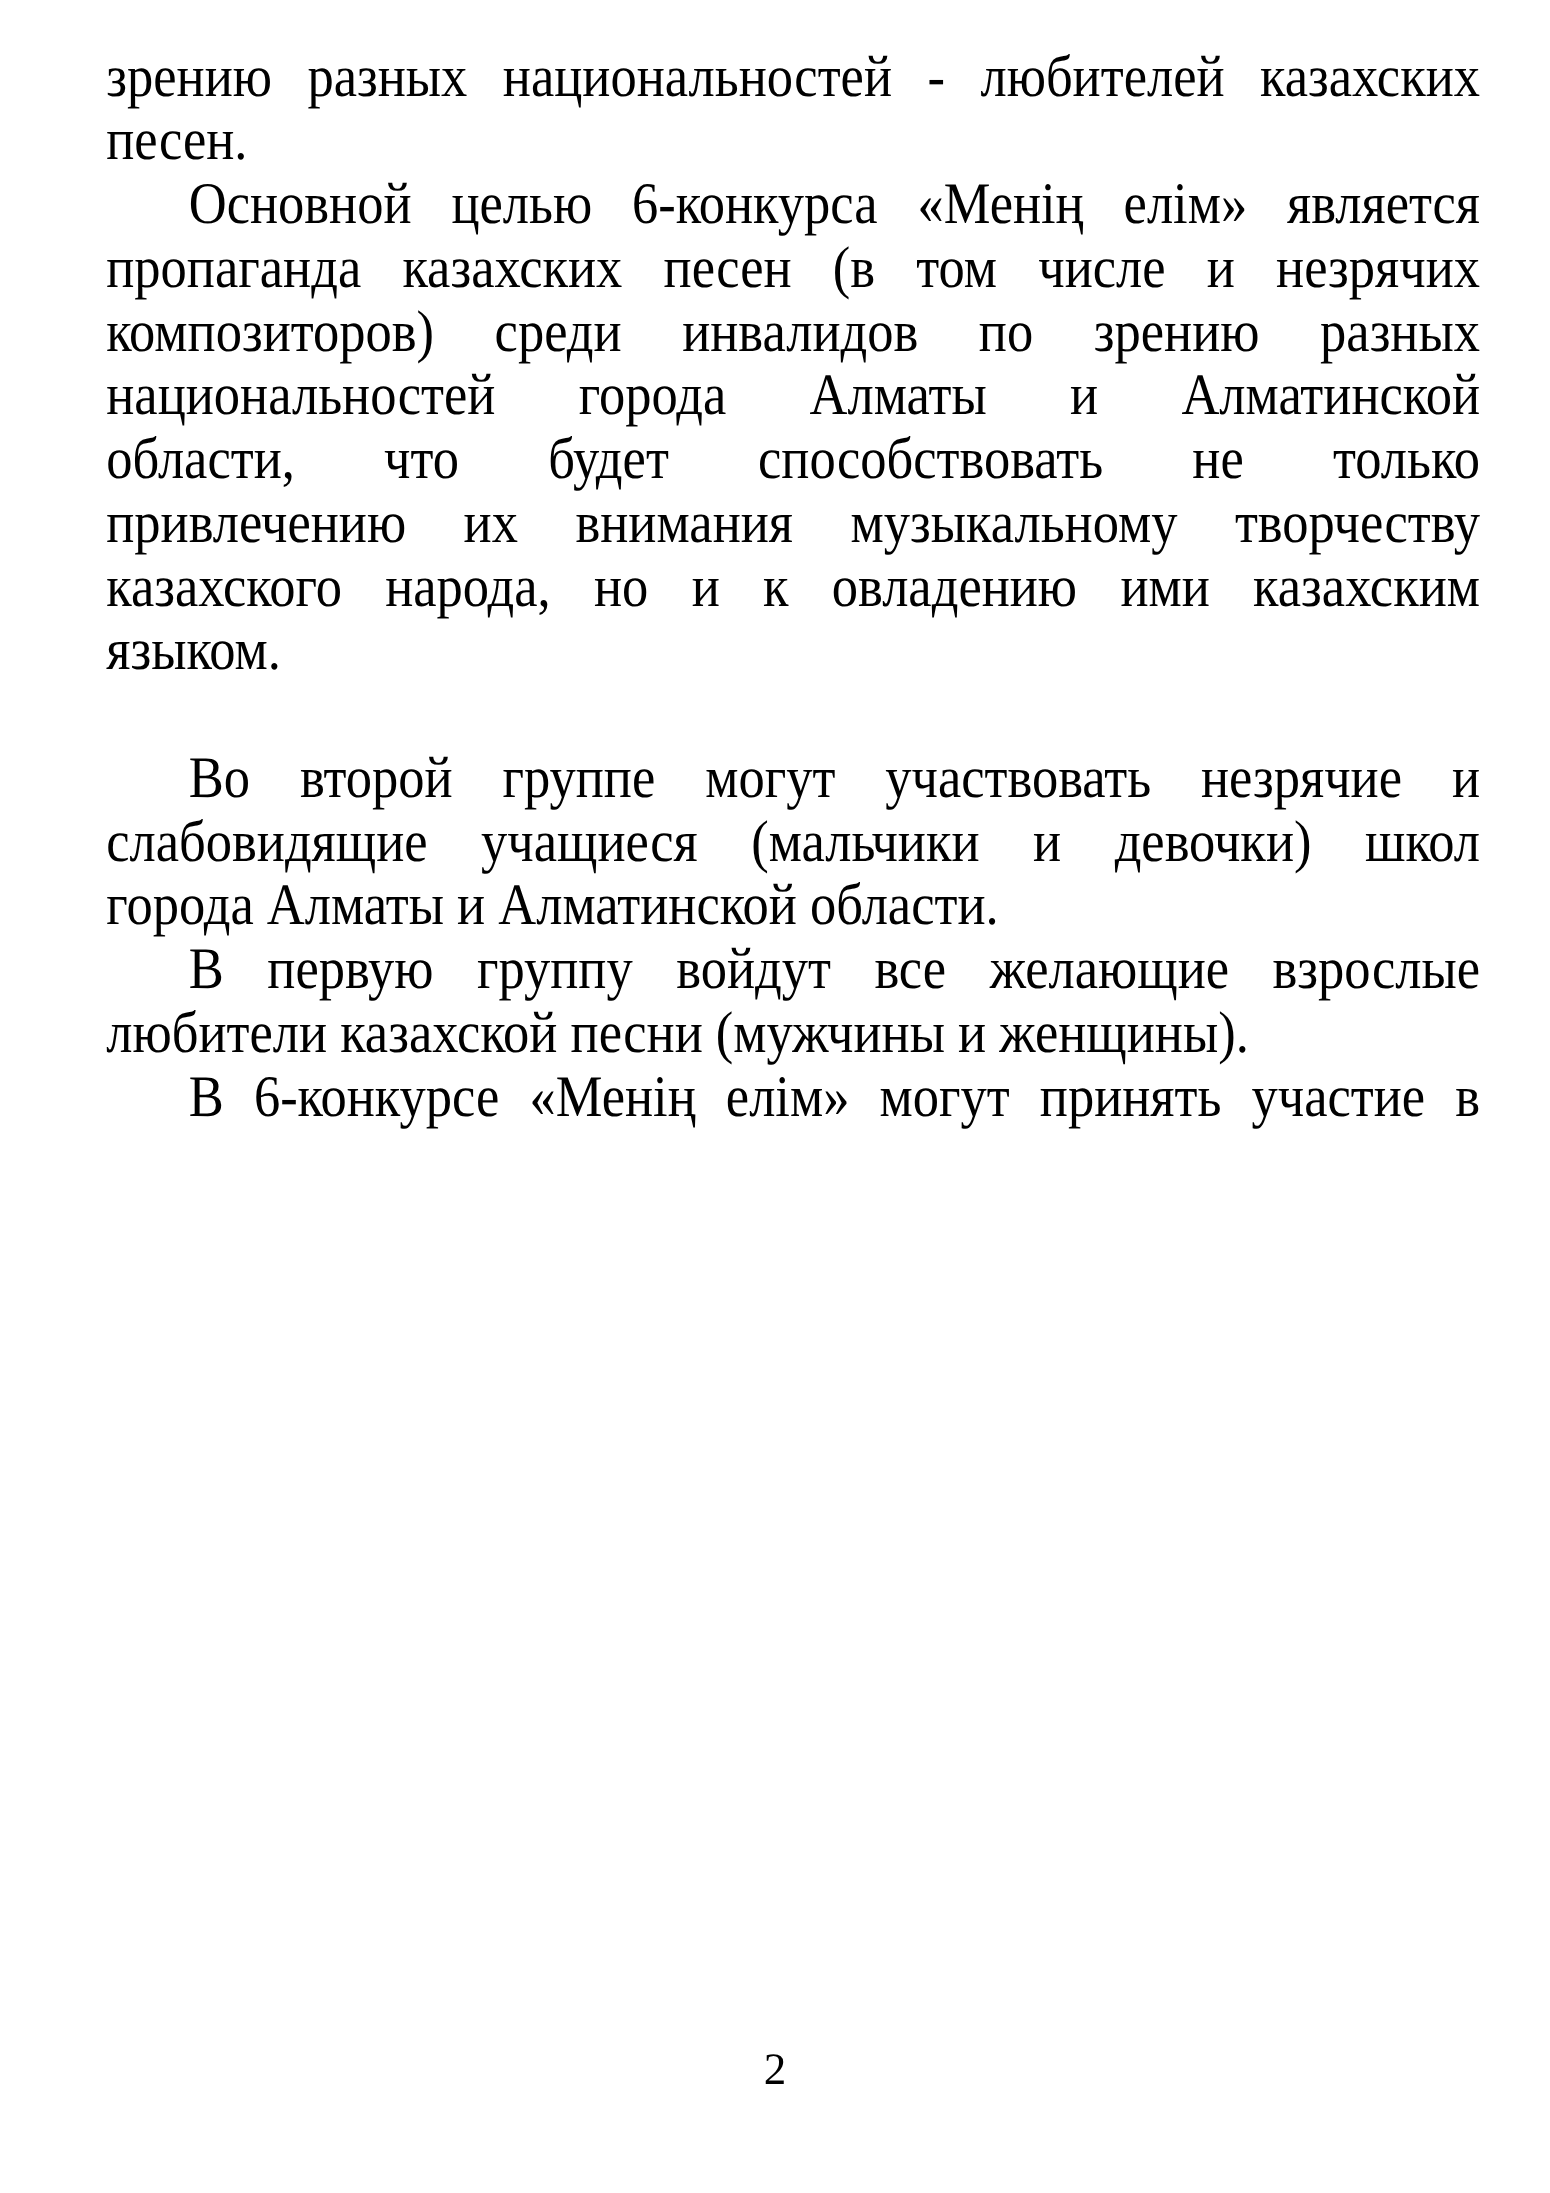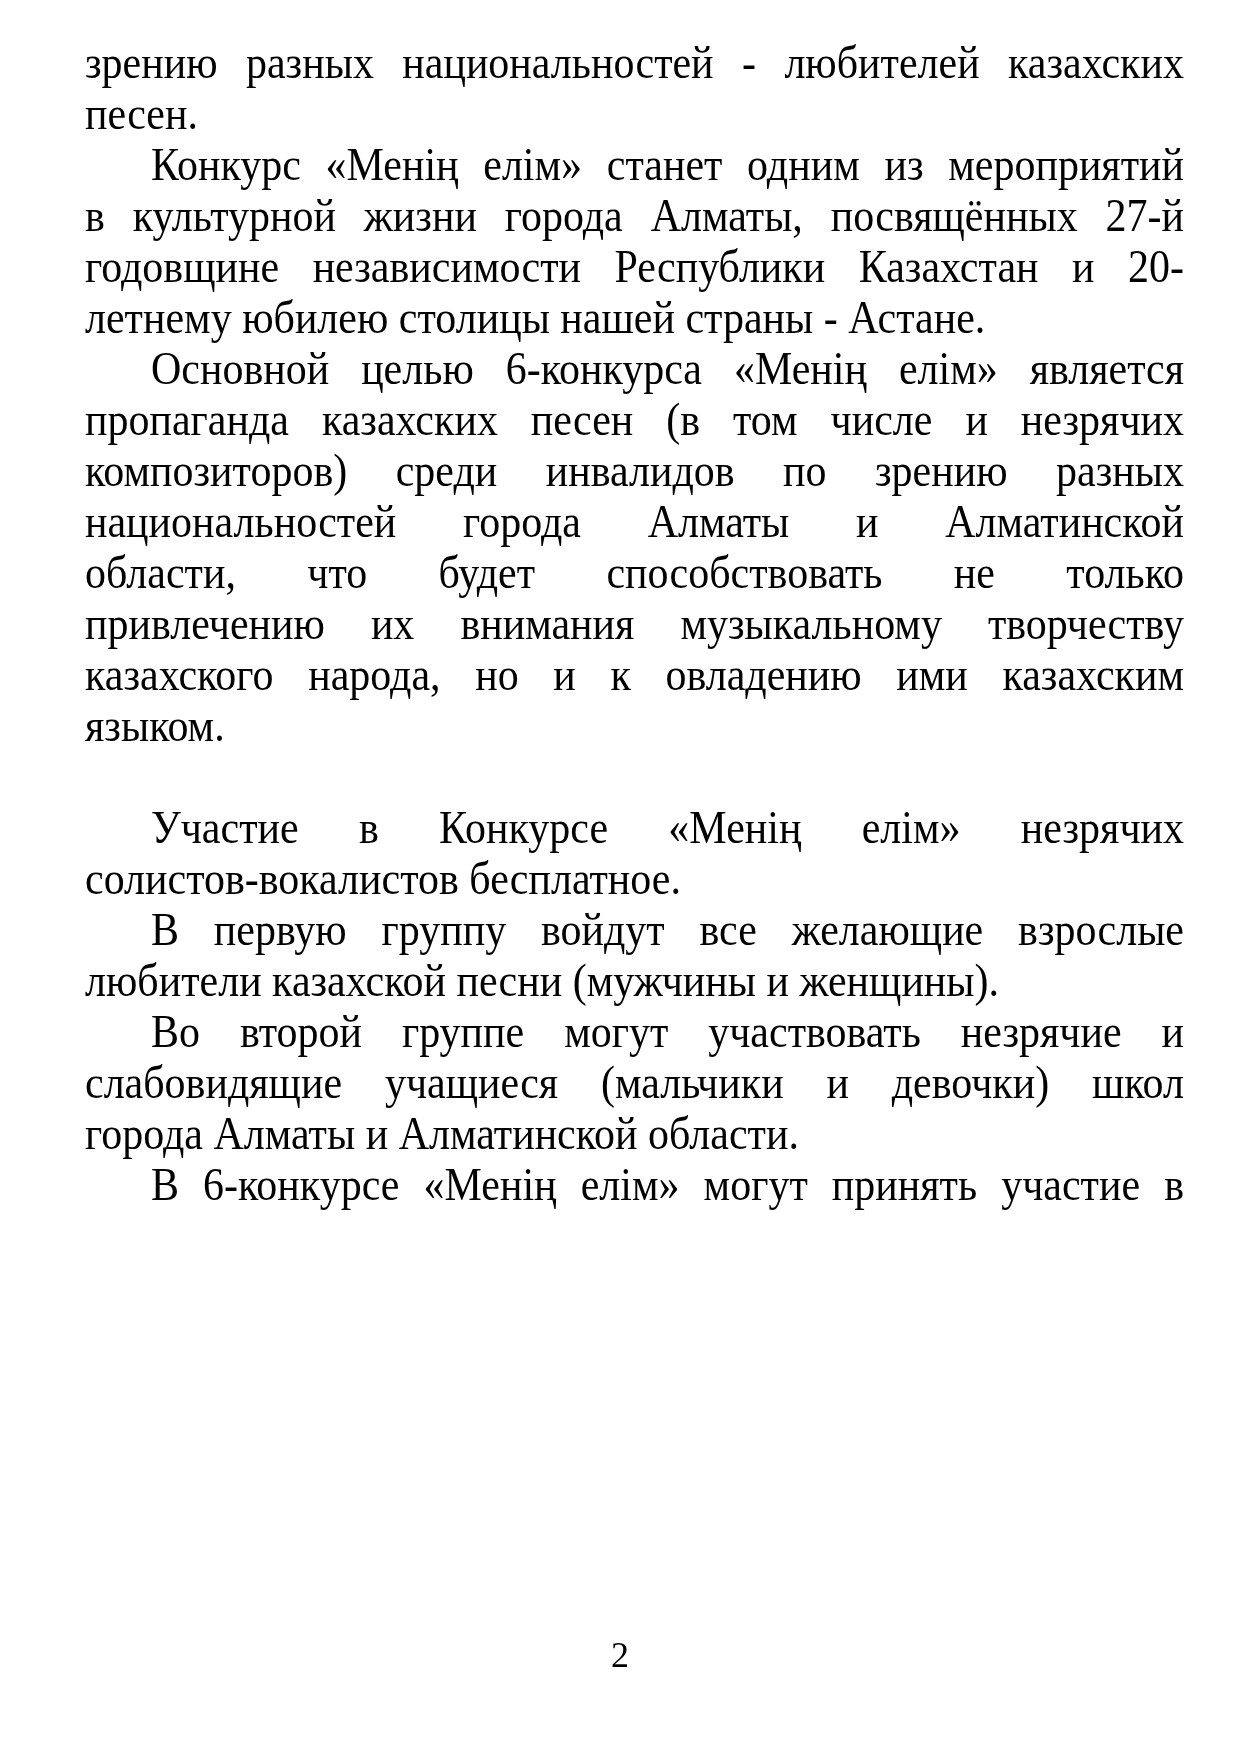--- a/index.html
+++ b/index.html
@@ -58,50 +58,40 @@
 </head>
 <body>
 
 <div class="page">
   <div class="content" id="content">
       <div class="paragraph">
         <div class="line j">зрению разных национальностей - любителей казахских</div>
         <div class="line l">песен.</div>
       </div>
       <div class="paragraph">
-        <div class="line j first-indent">Конкурс «Менің елім» станет одним из мероприятий</div>
-        <div class="line j">в культурной жизни города Алматы, посвящённых 27-й</div>
-        <div class="line j">годовщине независимости Республики Казахстан и 20-</div>
-        <div class="line l">летнему юбилею столицы нашей страны - Астане.</div>
-      </div>
-      <div class="paragraph">
         <div class="line j first-indent">Основной целью 6-конкурса «Менің елім» является</div>
         <div class="line j">пропаганда казахских песен (в том числе и незрячих</div>
         <div class="line j">композиторов) среди инвалидов по зрению разных</div>
         <div class="line j">национальностей города Алматы и Алматинской</div>
         <div class="line j">области, что будет способствовать не только</div>
         <div class="line j">привлечению их внимания музыкальному творчеству</div>
         <div class="line j">казахского народа, но и к овладению ими казахским</div>
         <div class="line l">языком.</div>
       </div>
       <div class="paragraph">
         <div class="line spacer"></div>
       </div>
       <div class="paragraph">
-        <div class="line j first-indent">Участие в Конкурсе «Менің елім» незрячих</div>
-        <div class="line l">солистов-вокалистов бесплатное.</div>
+        <div class="line j first-indent">Во второй группе могут участвовать незрячие и</div>
+        <div class="line j">слабовидящие учащиеся (мальчики и девочки) школ</div>
+        <div class="line l">города Алматы и Алматинской области.</div>
       </div>
       <div class="paragraph">
         <div class="line j first-indent">В первую группу войдут все желающие взрослые</div>
         <div class="line l">любители казахской песни (мужчины и женщины).</div>
-      </div>
-      <div class="paragraph">
-        <div class="line j first-indent">Во второй группе могут участвовать незрячие и</div>
-        <div class="line j">слабовидящие учащиеся (мальчики и девочки) школ</div>
-        <div class="line l">города Алматы и Алматинской области.</div>
       </div>
       <div class="paragraph">
         <div class="line j first-indent">В 6-конкурсе «Менің елім» могут принять участие в</div>
       </div>
     </div>
   <div class="footer">
     <span>2</span>
   </div>
 </div>
 

